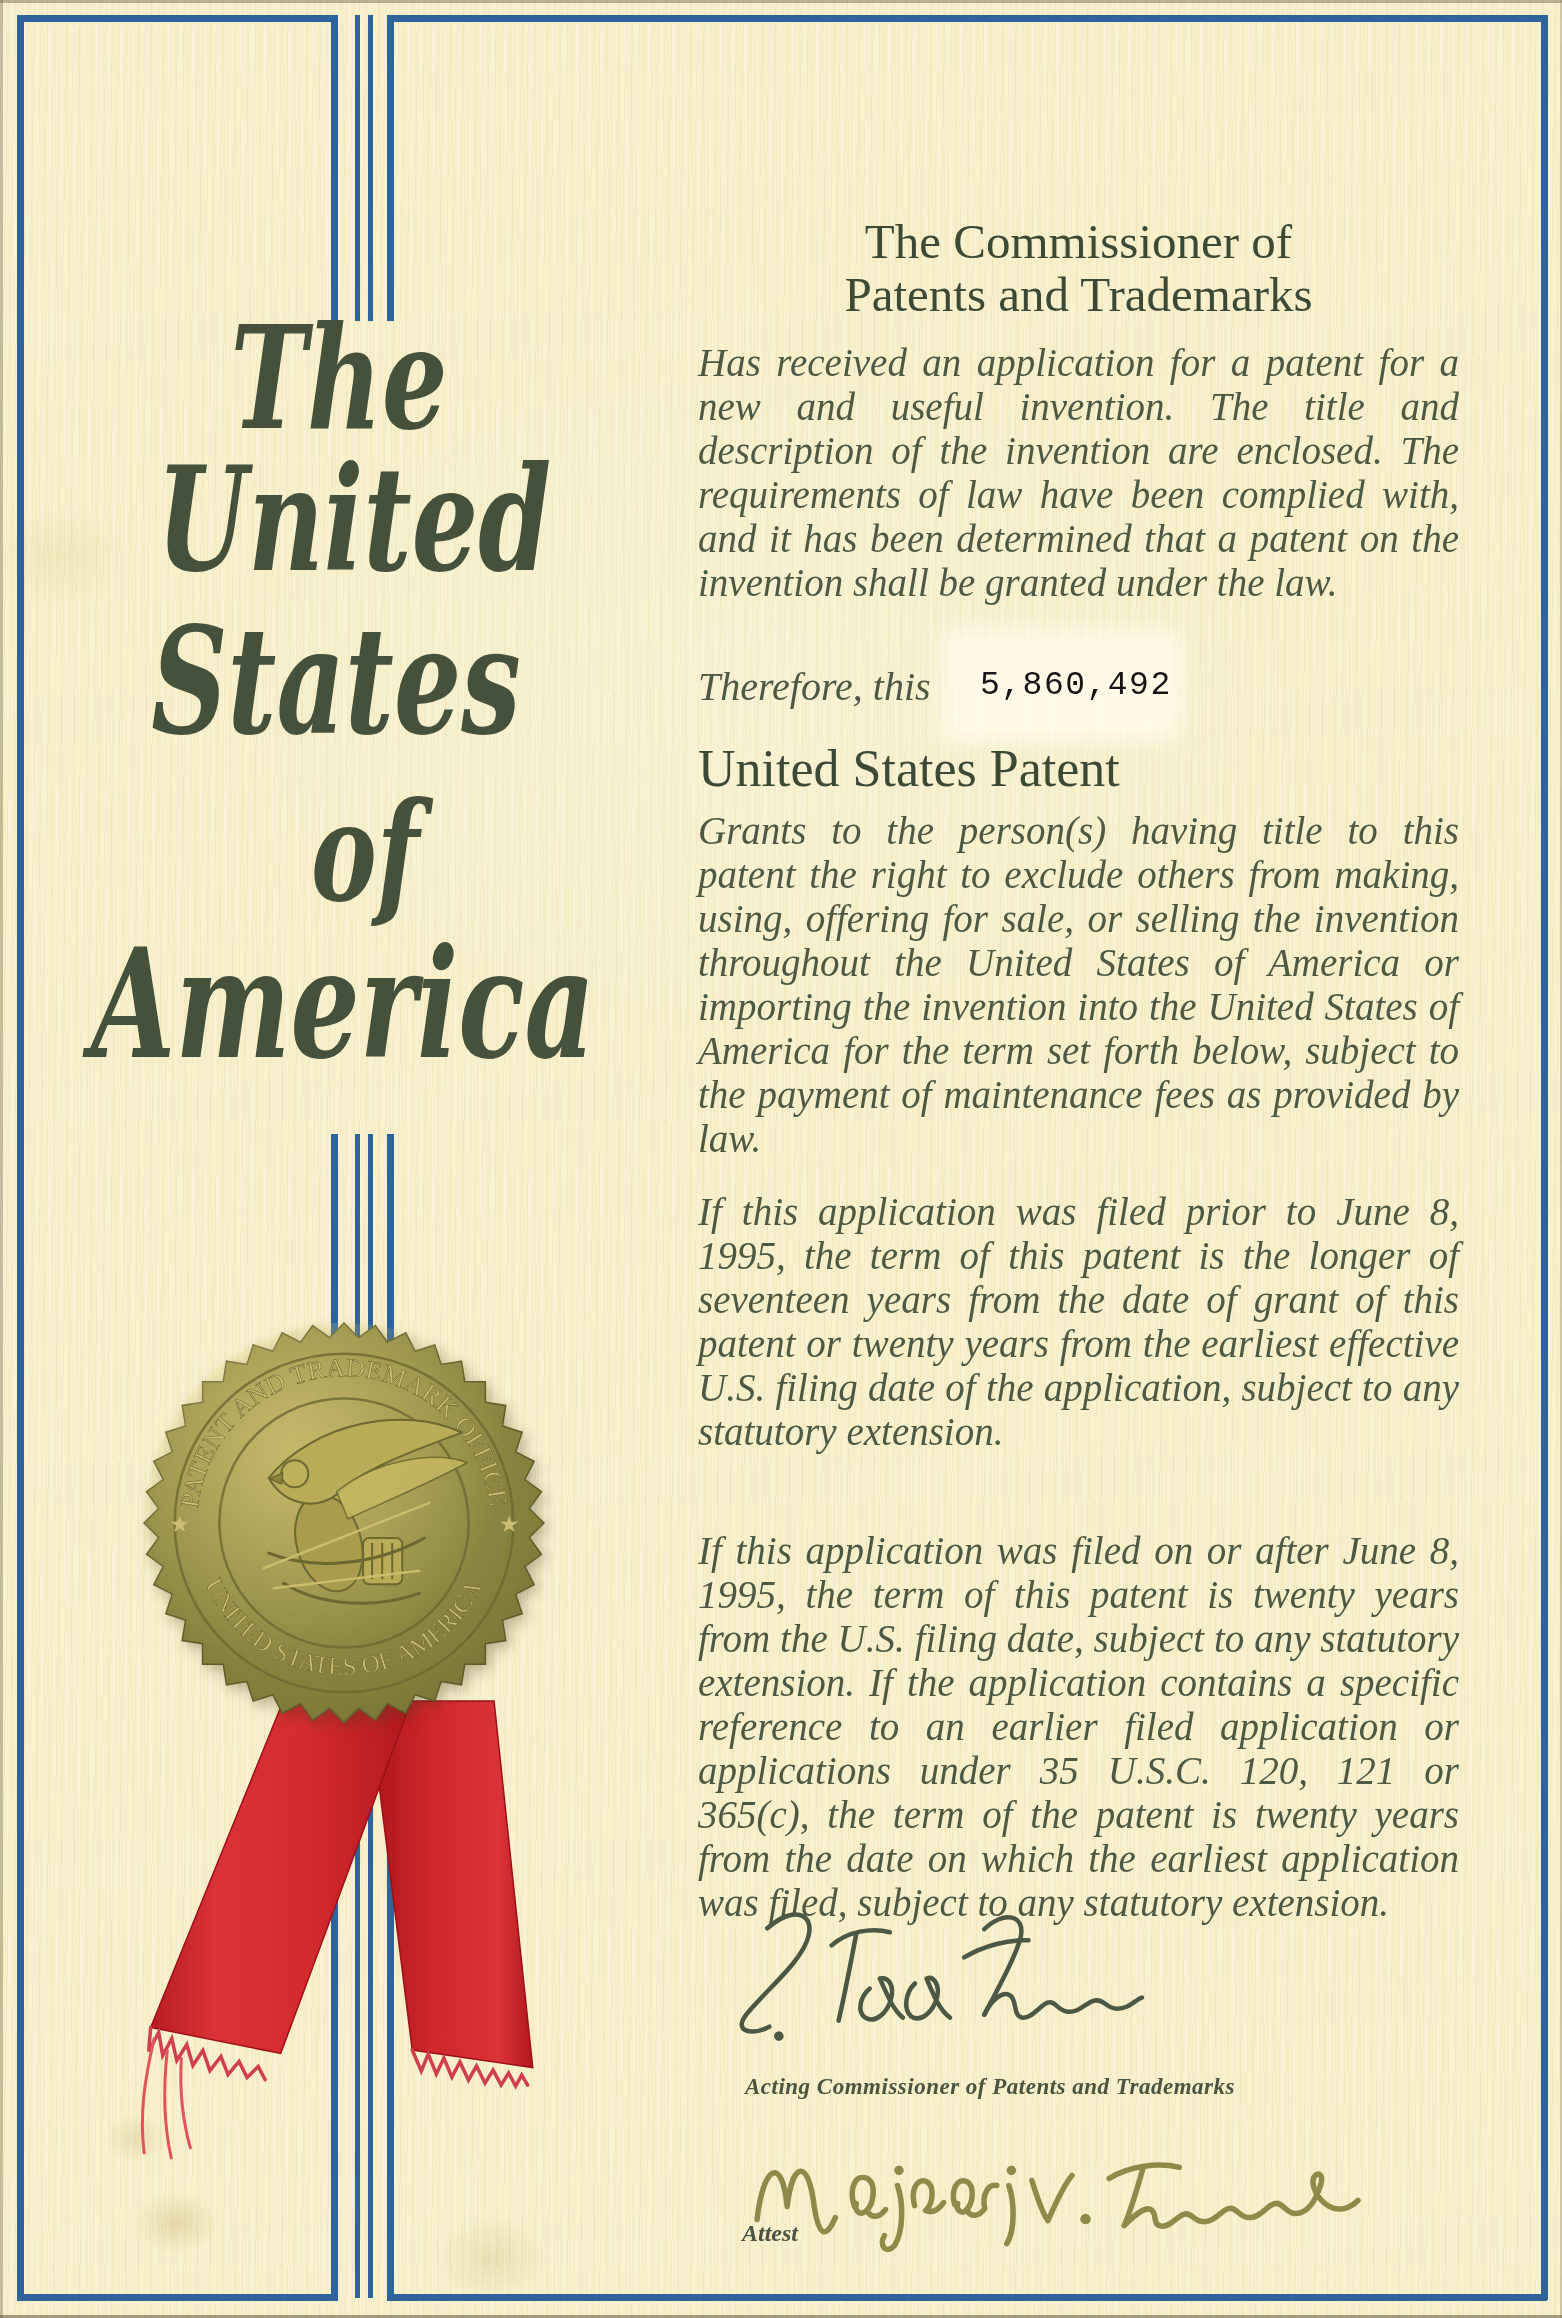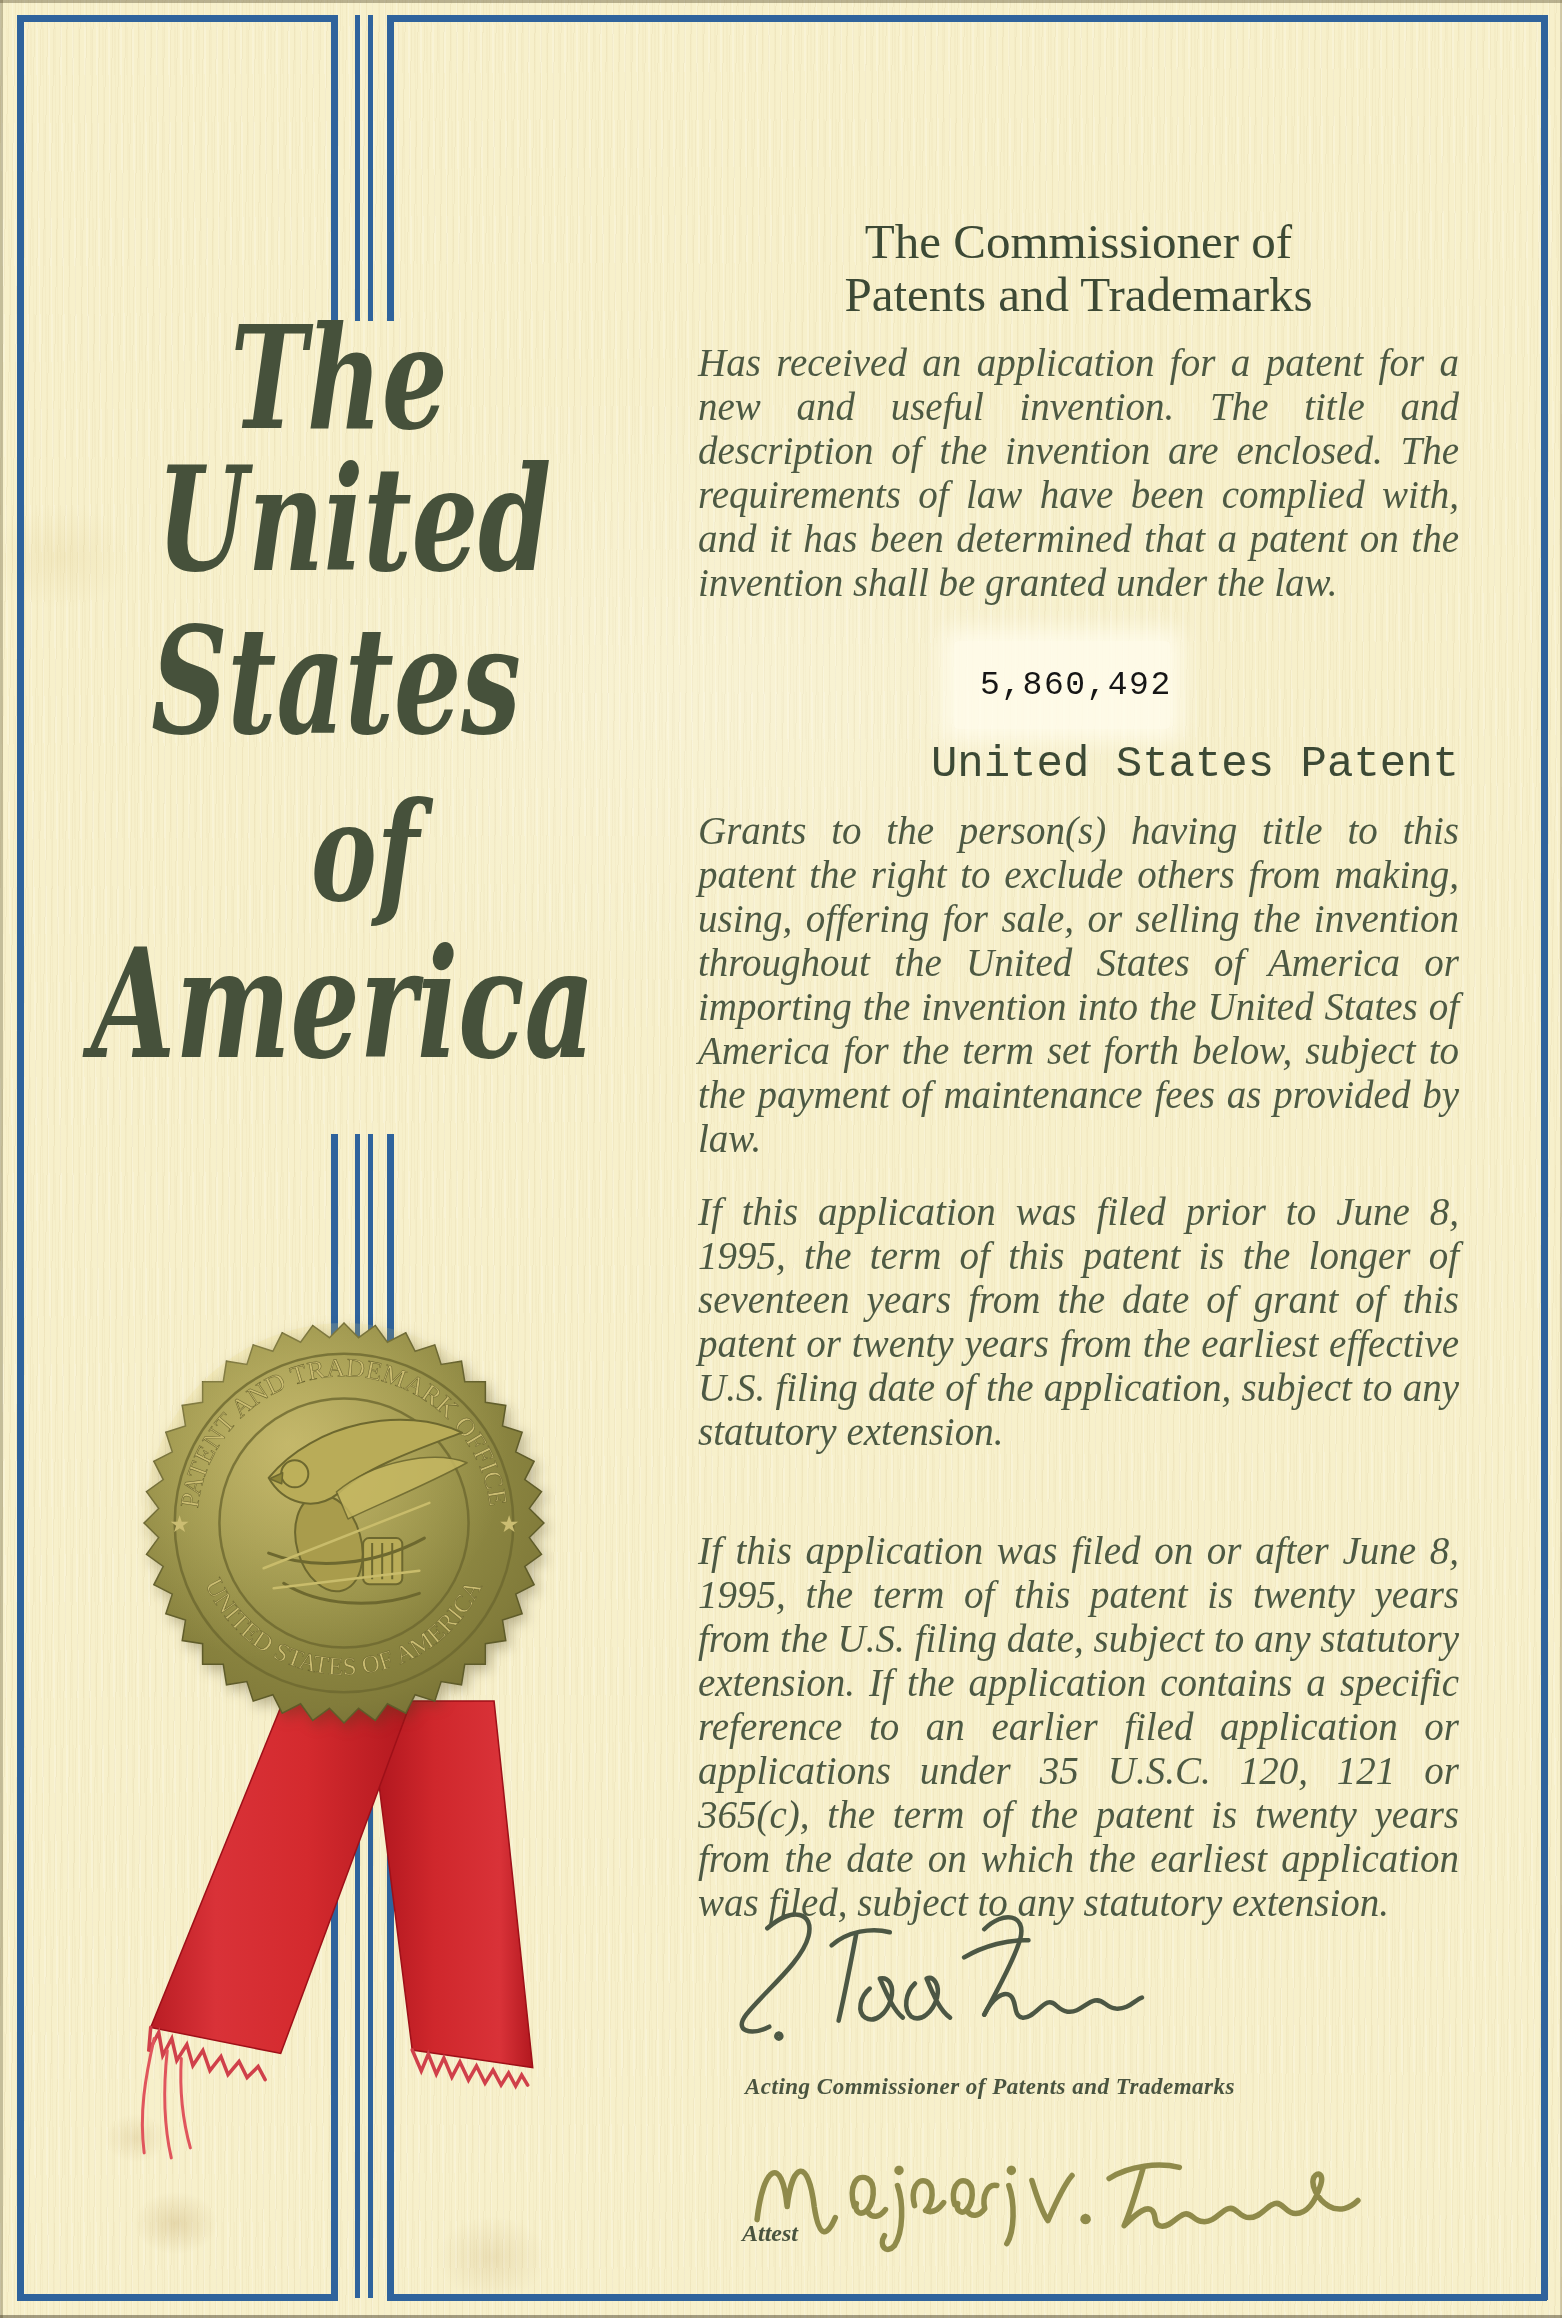--- a/index.html
+++ b/index.html
@@ -19,21 +19,21 @@
   
   .script-word{position:absolute;left:346px;transform:translateX(-50%) scaleX(.72);
     transform-origin:center top;font-family:"DejaVu Serif",serif;font-style:italic;font-weight:700;
     color:var(--script-green,#46513b);white-space:nowrap;z-index:5;line-height:1;}
   
   .rc{position:absolute;left:698px;width:761px;z-index:5;color:var(--ink-green,#4d5943);}
   .hdr{font-size:49px;line-height:53px;text-align:center;white-space:pre-line;
     color:var(--heading-green,#3c4935);font-weight:400;}
   .para{font-style:italic;font-size:39px;line-height:44px;text-align:justify;}
   .lbl{font-style:italic;font-size:40px;}
-  .h2{font-size:44px;text-align:right;color:var(--heading-green,#3c4935);font-family:Liberation Mono, monospace;}
+  .h2{font-size:52px;text-align:left;color:var(--heading-green,#3c4935);}
   .cap{font-style:italic;font-weight:700;font-size:23px;letter-spacing:0.5px;color:#4a5440;margin-left:47px;}
   .attest{font-style:italic;font-weight:700;font-size:24px;color:#4a5440;padding-left:44px;}
   #patent-number{position:absolute;left:980px;top:667px;font-size:33px;letter-spacing:1.5px;
     color:var(--number-black,#161616);z-index:6;font-family:Liberation Mono, monospace;}
   #number-patch{position:absolute;left:954px;top:641px;width:216px;height:88px;z-index:4;
     background:rgba(255,252,235,.85);box-shadow:0 0 22.6px 12.5px rgba(255,252,235,.85);border-radius:4px;}
   svg{position:absolute;}
   #seal-svg{left:133px;top:1312px;z-index:4;filter:drop-shadow(4px 5px 7px rgba(70,60,25,.35));}
   #ribbon-svg{left:115px;top:1681px;z-index:3;}
   #sig-commissioner{left:703px;top:1897px;z-index:5;}
@@ -63,20 +63,21 @@
 
   <span class="script-word" style="top:307px;left:339px;font-size:143px">The</span>
   <span class="script-word" style="top:447px;left:354px;font-size:145px">United</span>
   <span class="script-word" style="top:608px;left:336px;font-size:147px">States</span>
   <span class="script-word" style="top:783px;left:365px;font-size:137px">of</span>
   <span class="script-word" style="top:929px;left:343px;font-size:151px">America</span>
 
   <div class="rc hdr" style="top:215px">The Commissioner of
 Patents and Trademarks</div>
   <div class="rc para" style="top:341px">Has received an application for a patent for a new and useful invention. The title and description of the invention are enclosed. The requirements of law have been complied with, and it has been determined that a patent on the invention shall be granted under the law.</div>
+  <div class="rc lbl" style="top:663px">Therefore, this</div>
   <div id="number-patch"></div>
   <div id="patent-number">5,860,492</div>
   <div class="rc h2" style="top:739px">United States Patent</div>
   <div class="rc para" style="top:809px">Grants to the person(s) having title to this patent the right to exclude others from making, using, offering for sale, or selling the invention throughout the United States of America or importing the invention into the United States of America for the term set forth below, subject to the payment of maintenance fees as provided by law.</div>
   <div class="rc para" style="top:1190px">If this application was filed prior to June 8, 1995, the term of this patent is the longer of seventeen years from the date of grant of this patent or twenty years from the earliest effective U.S. filing date of the application, subject to any statutory extension.</div>
   <div class="rc para" style="top:1529px">If this application was filed on or after June 8, 1995, the term of this patent is twenty years from the U.S. filing date, subject to any statutory extension. If the application contains a specific reference to an earlier filed application or applications under 35 U.S.C. 120, 121 or 365(c), the term of the patent is twenty years from the date on which the earliest application was filed, subject to any statutory extension.</div>
   <div class="rc cap" style="top:2074px">Acting Commissioner of Patents and Trademarks</div>
   <div class="rc attest" style="top:2220px">Attest</div>
 
   <svg id="ribbon-svg" width="477" height="502" viewBox="0 0 950 1000">

